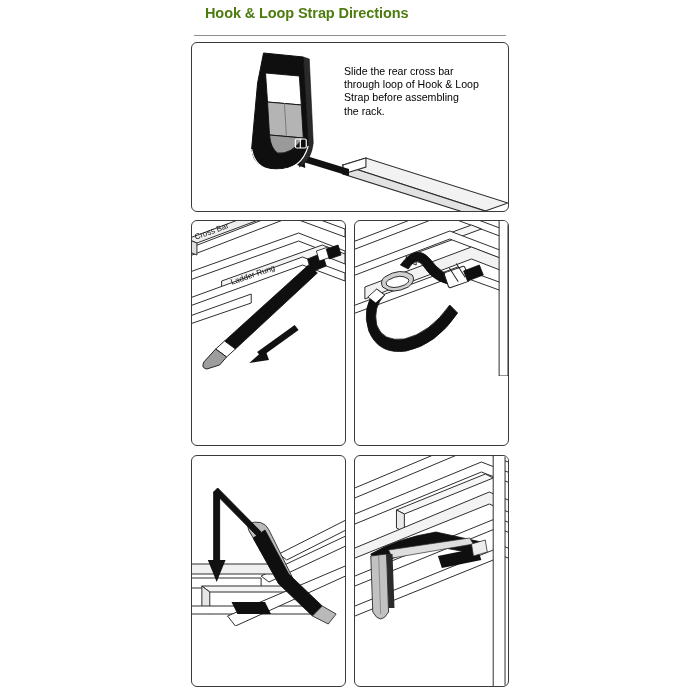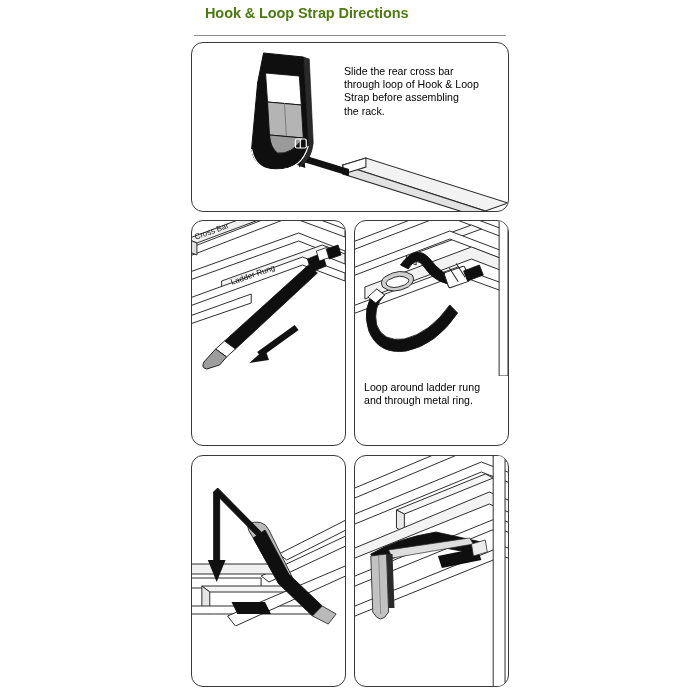--- a/index.html
+++ b/index.html
@@ -40,21 +40,21 @@
     top: 35px;
     width: 312px;
     height: 0;
     border-top: 1.5px solid #8e8e8e;
   }
 
   .panel {
     position: absolute;
     box-sizing: border-box;
     border: 1.3px solid #3a3a3a;
-    border-radius: 12px;
+    border-radius: 6px;
     background: #ffffff;
     overflow: hidden;
   }
 
   
   #panel-1 { left: 2px;   top: 42px;  width: 318px; height: 170px; }
   #panel-2 { left: 2px;   top: 220px; width: 155px; height: 226px; }
   #panel-3 { left: 165px; top: 220px; width: 155px; height: 226px; }
   #panel-4 { left: 2px;   top: 455px; width: 155px; height: 232px; }
   #panel-5 { left: 165px; top: 455px; width: 155px; height: 232px; }
@@ -209,22 +209,20 @@
 
         <g stroke="#1f1f1f" stroke-width="1" fill="#ffffff">
           <rect x="92" y="48" width="22" height="16" rx="2" transform="rotate(-19 103 56)"></rect>
           <path d="M 99 45 L 103 61" transform="rotate(-19 103 56)"></path>
           <path d="M 107 43 L 111 59" transform="rotate(-19 103 56)"></path>
         </g>
 
         <path d="M 110 50 L 126 44 L 130 54 L 114 60 Z" fill="#0f0f0f" stroke="#0f0f0f" stroke-width="0.8"></path>
       </svg>
     </div>
-    <div class="caption" id="caption-3">Loop around ladder rung
-and through metal ring.</div>
   </div>
 
   <div class="panel" id="panel-4">
     <div class="panel-art" style="height:170px;">
       <svg viewBox="0 0 155 170" preserveAspectRatio="none">
         <g stroke="#2d2d2d" stroke-width="1" fill="#ffffff">
 
           <path d="M 88 98 L 160 62 L 160 72 L 96 104 Z" fill="#ffffff"></path>
           <path d="M 70 120 L 160 78 L 160 88 L 78 126 Z" fill="#ffffff"></path>
 

